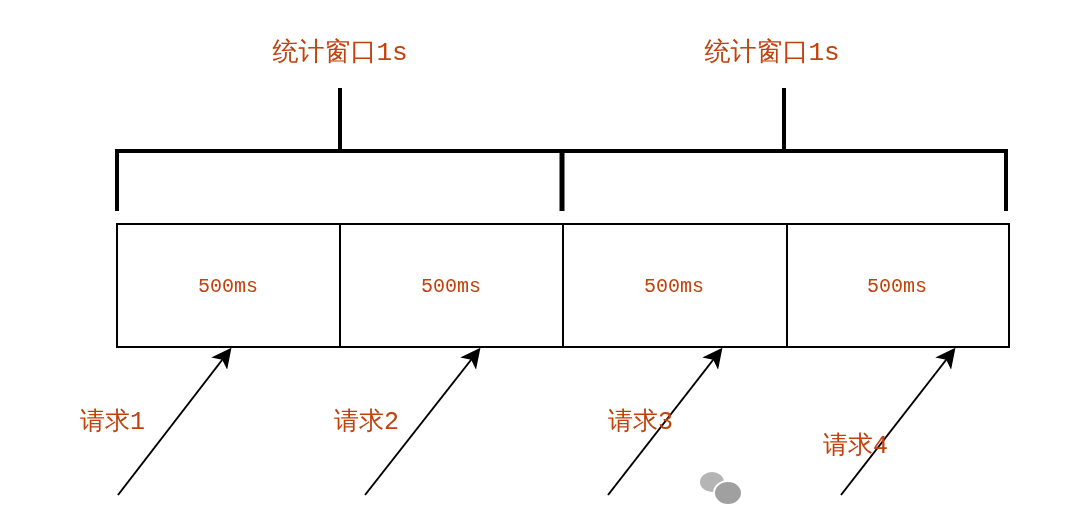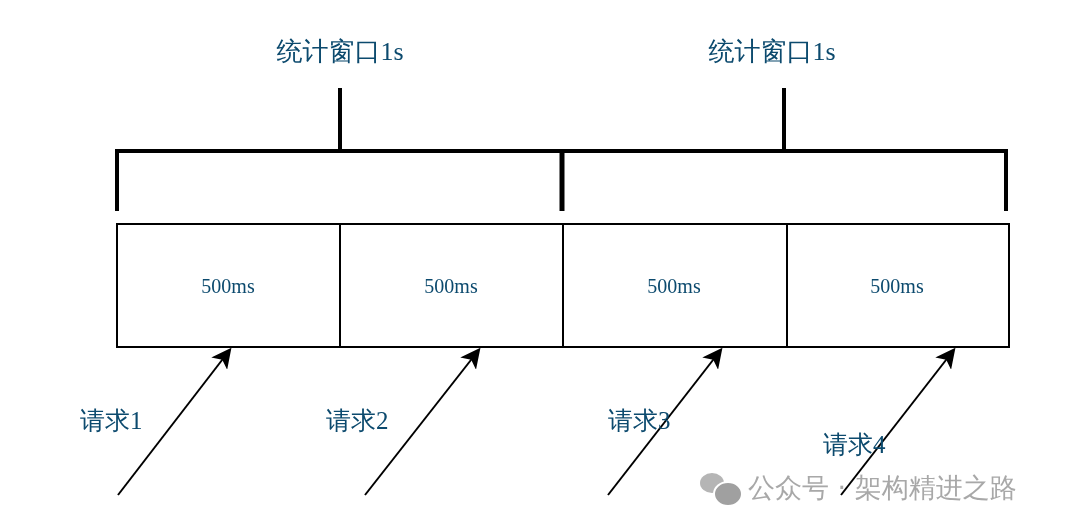--- a/index.html
+++ b/index.html
@@ -1,18 +1,18 @@
 <!DOCTYPE html>
 <html><head>
 <meta charset="utf-8">
 <style>
   html, body { margin: 0; padding: 0; background: #ffffff; }
   body { width: 1080px; height: 529px; position: relative; overflow: hidden; font-family: "Liberation Sans", "DejaVu Sans", sans-serif; }
   svg.diagram { position: absolute; left: 0; top: 0; }
-  .label { position: absolute; color: #0c4a6e; white-space: nowrap; font-family: Liberation Serif, serif; }
+  .label { position: absolute; color: #c2410c; white-space: nowrap; font-family: Liberation Mono, monospace; }
   .window-label { font-size: 26px; transform: translateX(-50%); top: 34px; }
   .seg-label { font-size: 20px; transform: translate(-50%, -50%); top: 286px; }
   .req-label { font-size: 25px; top: 404px; }
   .watermark { position: absolute; left: 700px; top: 470px; display: flex; align-items: center; gap: 8px; color: #a8a8a8; font-size: 27px; font-family: "DejaVu Sans", sans-serif; }
   .wm-icon { width: 40px; height: 34px; position: relative; }
   .wm-icon .b1 { position: absolute; left: 0; top: 2px; width: 24px; height: 20px; border-radius: 50%; background: #b5b5b5; }
   .wm-icon .b2 { position: absolute; left: 13px; top: 10px; width: 26px; height: 22px; border-radius: 50%; background: #a0a0a0; border: 2px solid #fff; }
 </style>
 </head>
 <body>
@@ -54,23 +54,22 @@
 
 <div class="label window-label" style="left:340px;">统计窗口1s</div>
 <div class="label window-label" style="left:772px;">统计窗口1s</div>
 
 <div class="label seg-label" style="left:228px;">500ms</div>
 <div class="label seg-label" style="left:451px;">500ms</div>
 <div class="label seg-label" style="left:674px;">500ms</div>
 <div class="label seg-label" style="left:897px;">500ms</div>
 
 <div class="label req-label" style="left:80px;">请求1</div>
-<div class="label req-label" style="left:326px;">请求2</div>
+<div class="label req-label" style="left:334px;">请求2</div>
 <div class="label req-label" style="left:608px;">请求3</div>
 <div class="label req-label" style="left:823px;margin-top:24px;">请求4</div>
 
 <div class="watermark">
   <div class="wm-icon">
     <div class="b1"></div>
       <div class="b2"></div>
   </div>
-  <span>公众号 · 架构精进之路</span>
 </div>
 
 </body></html>

